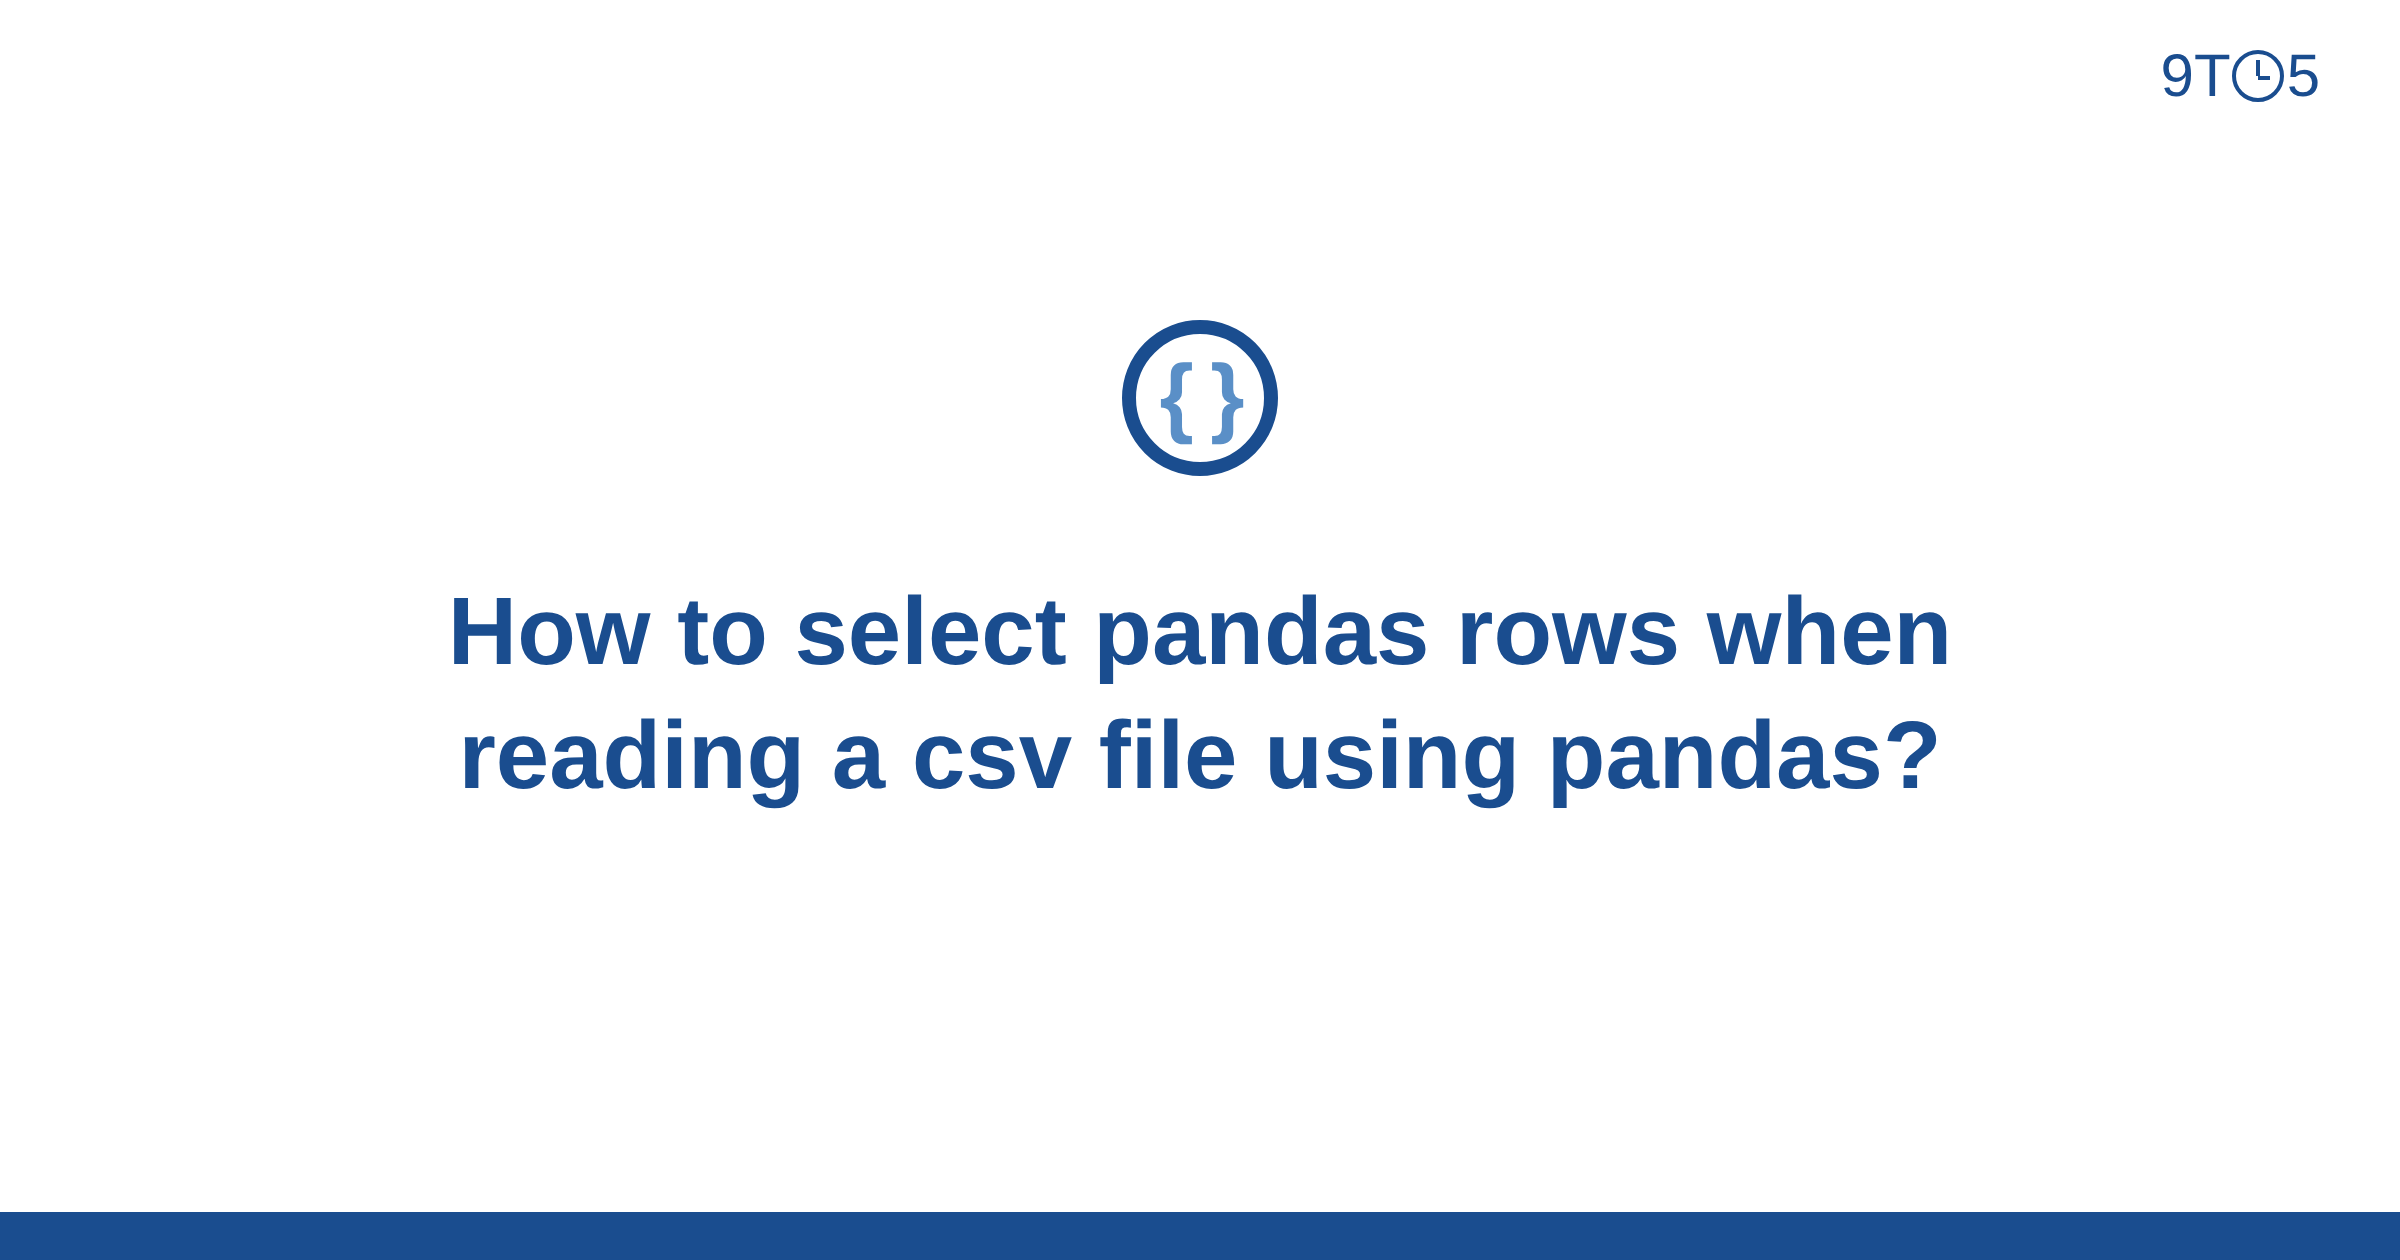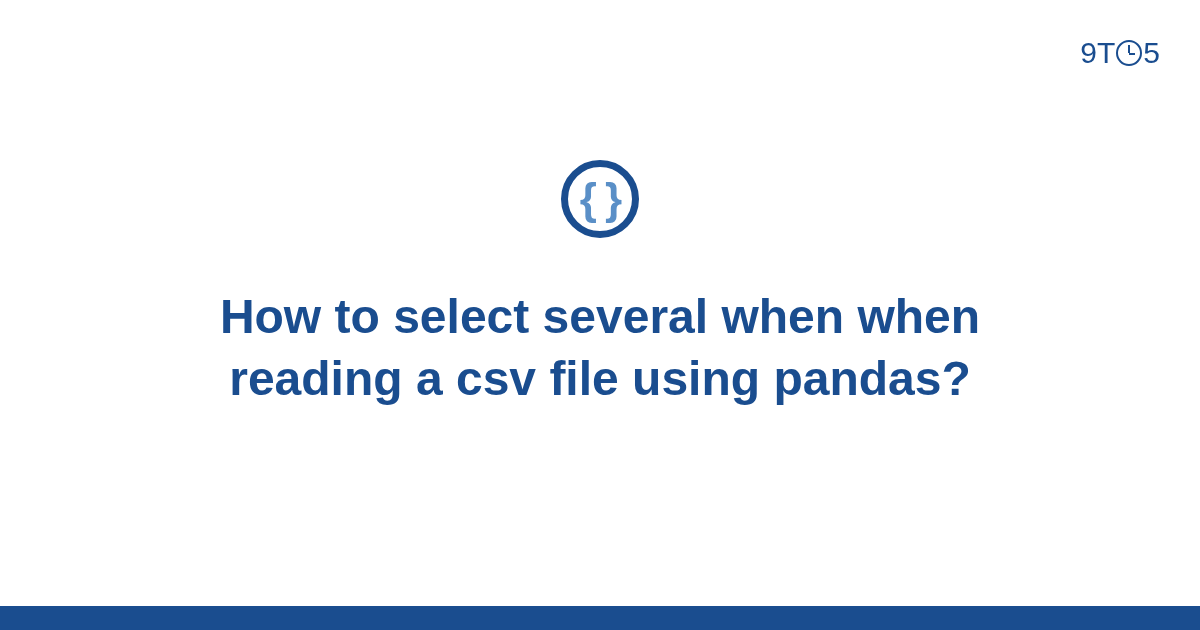--- a/index.html
+++ b/index.html
@@ -10,21 +10,21 @@
     body {
       width: 1200px;
       height: 630px;
       background: #ffffff;
       font-family: -apple-system, BlinkMacSystemFont, "Segoe UI", Helvetica, Arial, sans-serif;
       position: relative;
       overflow: hidden;
     }
     .header {
       position: absolute;
-      top: 36px;
+      top: 22px;
       right: 40px;
       display: flex;
       align-items: baseline;
       font-size: 30px;
       font-weight: 400;
     }
     .logo-9t {
       color: #1a4d8f;
       font-weight: 500;
     }
@@ -122,16 +122,16 @@
 <div class="header">
   <span class="logo-9t">9T</span>
   <span class="logo-clock"></span>
   <span class="logo-5">5</span>
 </div>
 
 <div class="content">
   <div class="icon-circle">
     <span class="icon-braces">{ }</span>
   </div>
-  <h1 class="title">How to select several when when reading a csv file using pandas?</h1>
+  <h1 class="title">How to select pandas rows when reading a csv file using pandas?</h1>
 </div>
 
 <div class="footer-bar"></div>
 
 </body></html>

